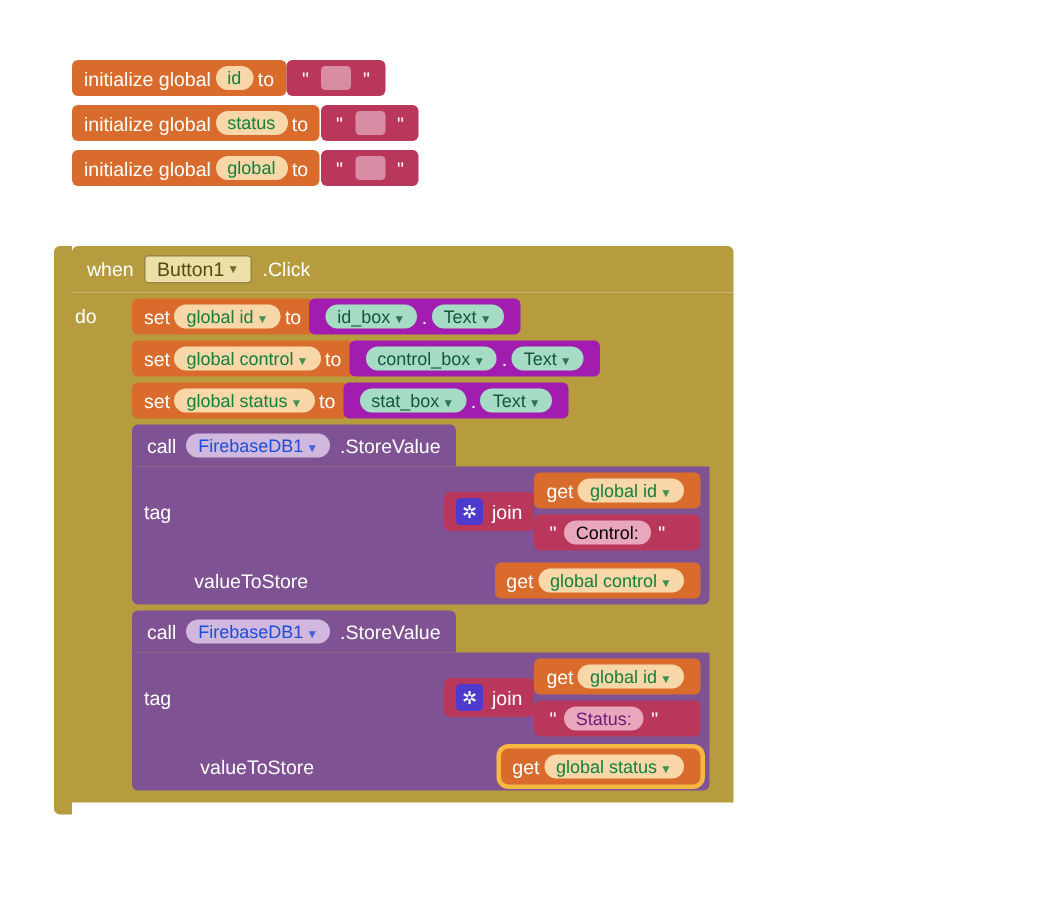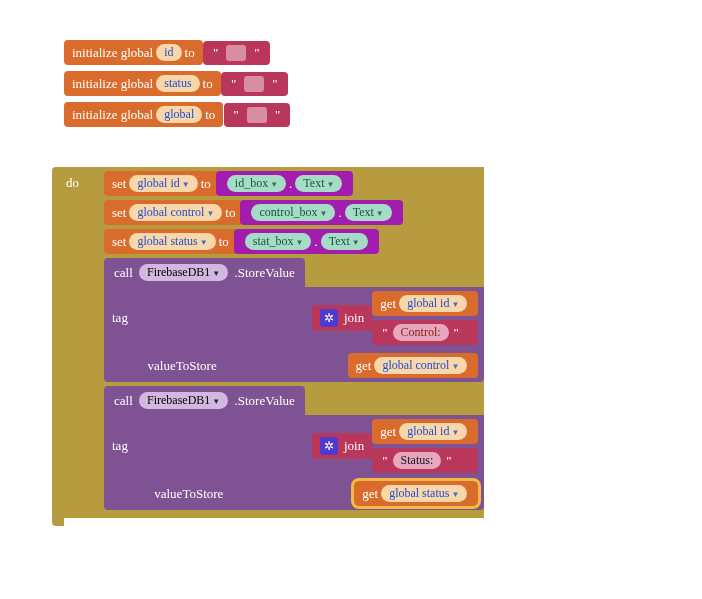--- a/index.html
+++ b/index.html
@@ -9,51 +9,50 @@
     font-family: -apple-system, BlinkMacSystemFont, "Segoe UI", Arial, sans-serif;
     font-size: 13px;
     background: #fff;
     width: 702px;
     height: 599px;
     position: relative;
     color: #fff;
   }
   .canvas {
     position: absolute;
-    left: 64px;
+    left: 48px;
     top: 40px;
-    font-family: Liberation Serif, serif;
   }
   .block-row { position: relative; margin-bottom: 6px; white-space: nowrap; }
   .block { display: inline-flex; align-items: center; padding: 4px 8px; border-radius: 4px; vertical-align: middle; }
   .orange { background: #d96c2c; }
   .magenta { background: #b8375b; }
   .green { background: #a21caf; }
   .pill {
     display: inline-block;
     background: #f9d7a8;
-    color: #1d4ed8;
+    color: #15803d;
     border-radius: 10px;
     padding: 1px 8px;
     margin: 0 3px;
     font-size: 12px;
   }
   .pill-green {
     display: inline-block;
     background: #a6dcc5;
     color: #12583d;
     border-radius: 10px;
     padding: 1px 8px;
     margin: 0 3px;
     font-size: 12px;
   }
   .pill-purple {
     display: inline-block;
     background: #d1b8de;
-    color: #000000;
+    color: #1d4ed8;
     border-radius: 10px;
     padding: 1px 8px;
     margin: 0 3px;
     font-size: 12px;
   }
   .tri { font-size: 8px; margin-left: 2px; opacity: 0.8; }
   .slot {
     display: inline-block;
     width: 20px;
     height: 16px;
@@ -92,21 +91,21 @@
   }
   .event-header {
     background: #b69c3f;
     padding: 6px 10px;
     border-radius: 4px 4px 0 0;
     display: flex;
     align-items: center;
   }
   .event-body {
     background: #b69c3f;
-    padding: 4px 0 4px 20px;
+    padding: 4px 16px 4px 20px;
     position: relative;
   }
   .event-body::before {
     content: attr(data-do);
     position: absolute;
     left: 2px;
     top: 8px;
     color: #fff;
   }
   .row-set {
@@ -191,20 +190,28 @@
     </span>
     <span class="block magenta notch">
       <span class="q">"</span>
       <span class="slot"></span>
       <span class="q">"</span>
     </span>
   </div>
 
   <div class="event-container">
     <div class="event-left-bar"></div>
+    <div class="event-header">
+      <span>when</span>&nbsp;
+      <span class="sel-box">
+        <span>Button1</span>
+        <span class="tri">▼</span>
+      </span>&nbsp;
+      <span>.Click</span>
+    </div>
     <div class="event-body" data-do="do">
 
       <div class="row-set">
         <span class="block orange">
           <span>set</span>
           <span class="pill">
             <span>global id</span><span class="tri">▼</span>
           </span>
           <span>to</span>
         </span>
@@ -274,21 +281,21 @@
             </span>
             <span class="join-stack">
               <span class="block orange">
                 <span>get</span>
                 <span class="pill">
                   <span>global id</span><span class="tri">▼</span>
                 </span>
               </span>
               <span class="block magenta">
                 <span class="q">"</span>
-                <span class="pill" style="background:#e8a7bc;color:#7f1d1d;">Control:</span>
+                <span class="pill" style="background:#e8a7bc;color:#000000;">Control:</span>
                 <span class="q">"</span>
               </span>
             </span>
           </div>
           <div class="arg-row">
             <span class="arg-label">valueToStore</span>
             <span class="block orange">
               <span>get</span>
               <span class="pill">
                 <span>global control</span><span class="tri">▼</span>
@@ -315,21 +322,21 @@
             </span>
             <span class="join-stack">
               <span class="block orange">
                 <span>get</span>
                 <span class="pill">
                   <span>global id</span><span class="tri">▼</span>
                 </span>
               </span>
               <span class="block magenta">
                 <span class="q">"</span>
-                <span class="pill" style="background:#e8a7bc;color:#0f172a;">Status:</span>
+                <span class="pill" style="background:#e8a7bc;color:#701a75;">Status:</span>
                 <span class="q">"</span>
               </span>
             </span>
           </div>
           <div class="arg-row">
             <span class="arg-label">valueToStore</span>
             <span class="block orange highlight">
               <span>get</span>
               <span class="pill">
                 <span>global status</span><span class="tri">▼</span>

